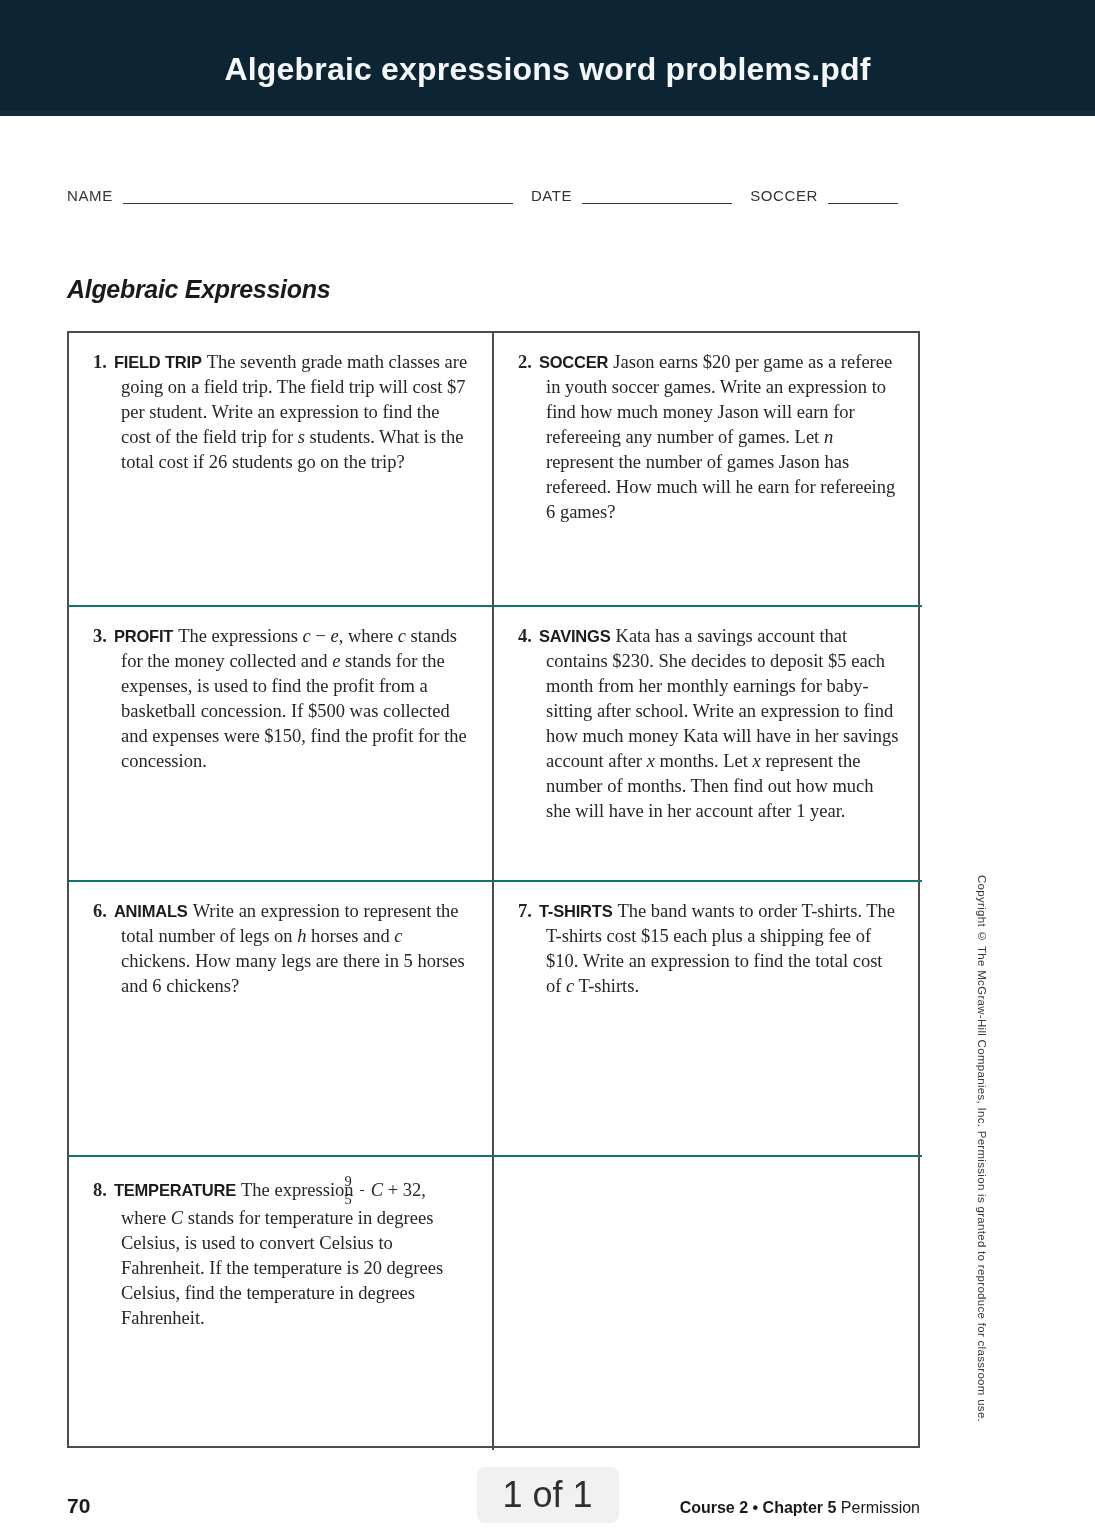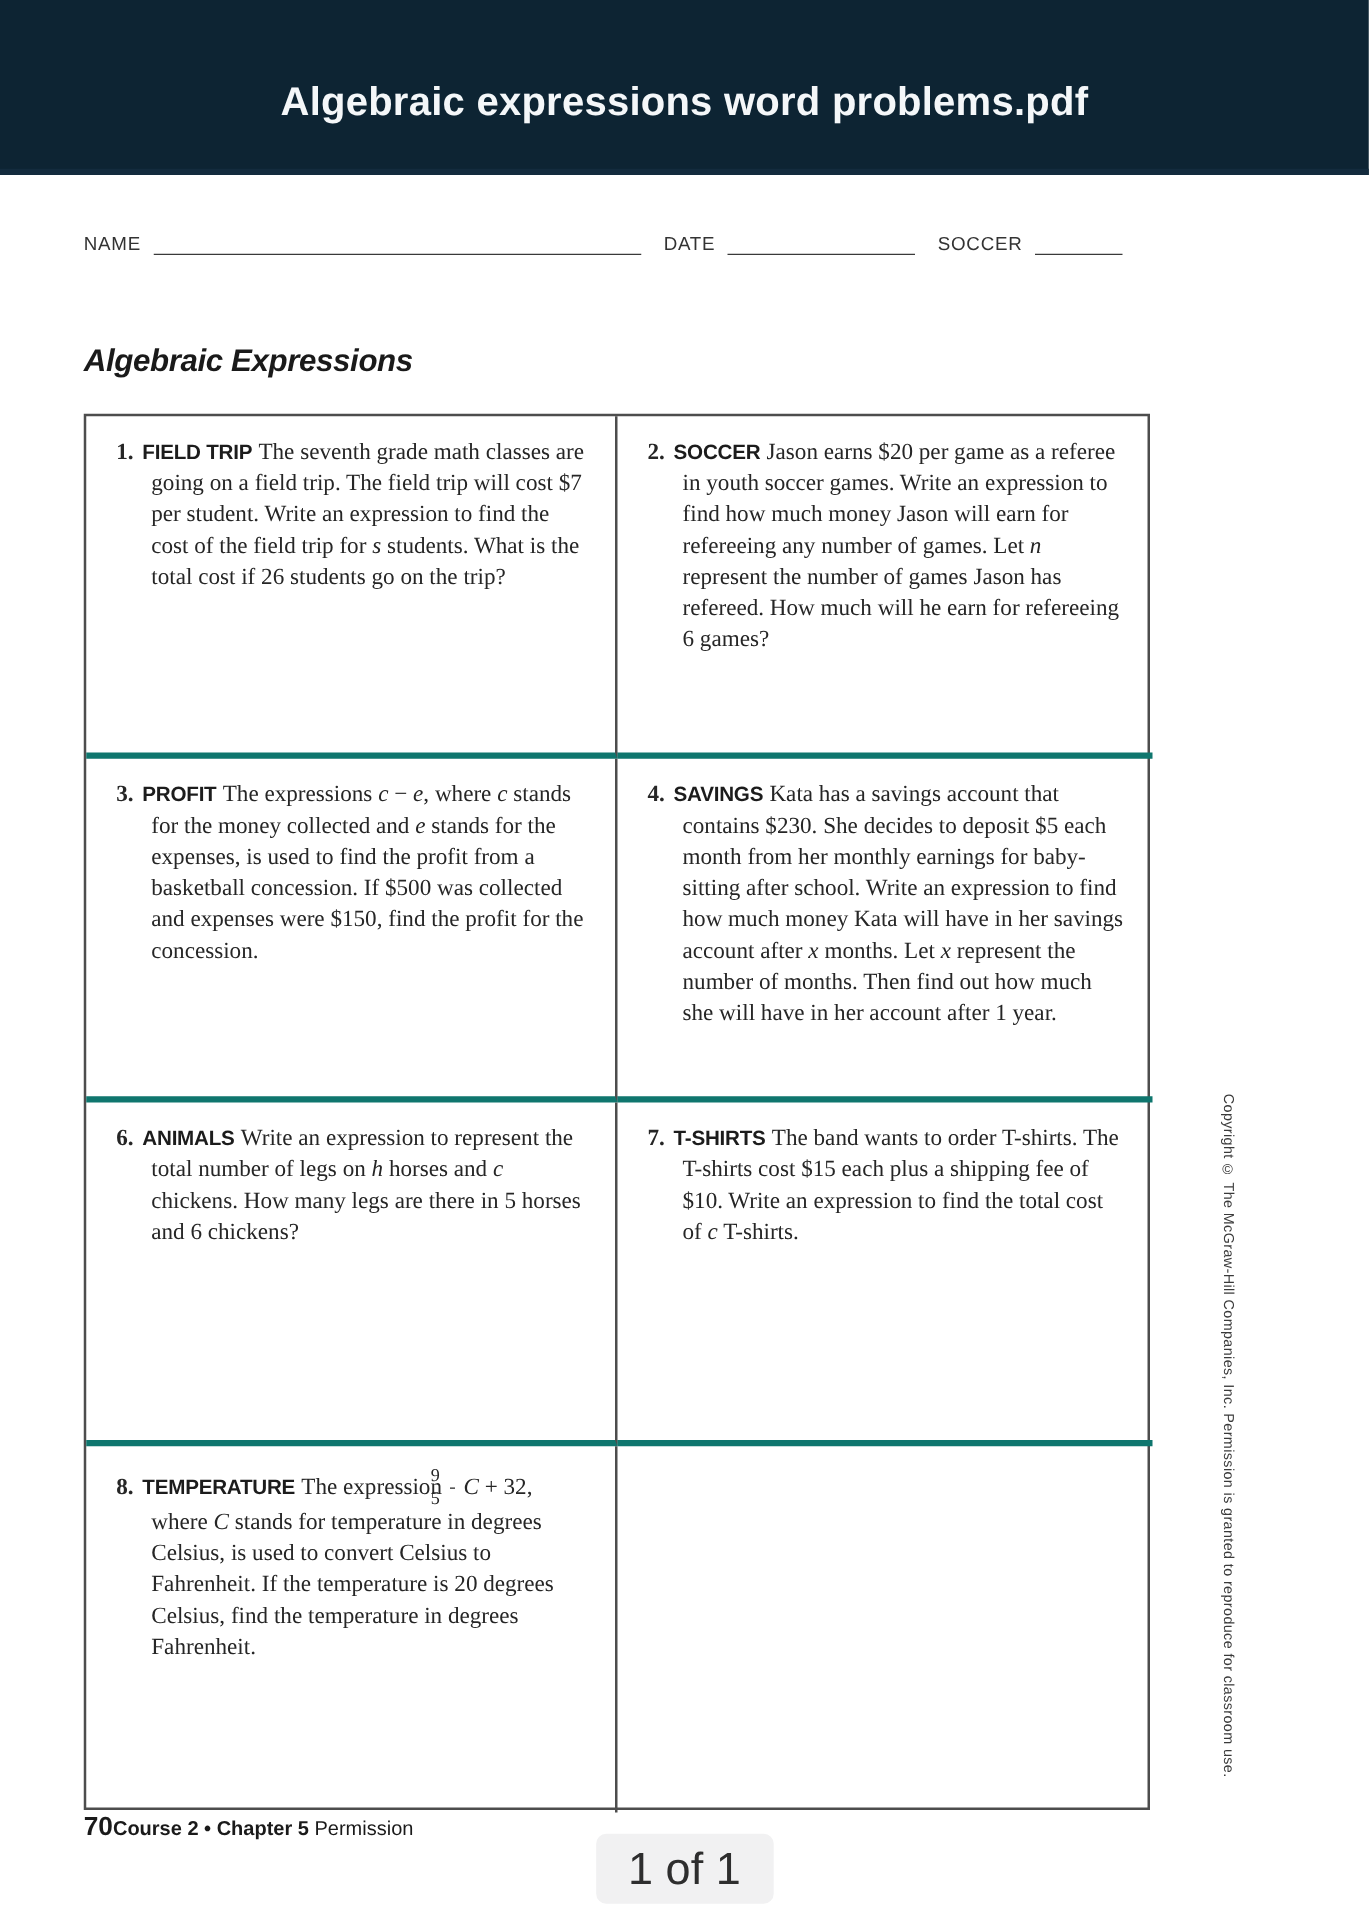--- a/index.html
+++ b/index.html
@@ -7,21 +7,21 @@
   body {
     font-family: "Liberation Sans", sans-serif;
     background: #ffffff;
     position: relative;
     overflow: hidden;
   }
 
   
   .viewer-header {
     position: absolute; left: 0; top: 0;
-    width: 1095px; height: 140px;
+    width: 1095px; height: 116px;
     background: #0d2433;
     border-bottom: 5px solid #132b3d;
     display: flex; align-items: center; justify-content: center;
   }
   .viewer-title {
     color: #f4f7f9;
     font-size: 32px;
     font-weight: 600;
     letter-spacing: 0.2px;
     padding-top: 28px;
@@ -63,21 +63,21 @@
   .problems-table {
     position: absolute; left: 67px; top: 191px;
     width: 853px; height: 1117px;
     display: grid;
     grid-template-columns: 425px 428px;
     grid-template-rows: 274px 275px 275px 293px;
     border: 2px solid #4d4d4d;
   }
   .cell {
     border-right: 2px solid #4d4d4d;
-    border-bottom: 5px solid #0f766e;
+    border-bottom: 2px solid #0f766e;
     padding: 17px 20px 10px 24px;
     overflow: hidden;
   }
   .cell:nth-child(2n) { border-right: none; }
   .cell:nth-child(7), .cell:nth-child(8) { border-bottom: none; }
 
   .problem {
     font-family: "Liberation Serif", "DejaVu Serif", serif;
     font-size: 18.5px; line-height: 25px; color: #262626;
     padding-left: 28px; text-indent: -28px;
@@ -96,22 +96,22 @@
   .frac {
     display: inline-block; vertical-align: -8px;
     text-align: center; line-height: 1;
     font-size: 14.5px; margin: 0 2px;
   }
   .frac .fnum { display: block; padding: 0 2px 1px; border-bottom: 1.2px solid #262626; }
   .frac .fden { display: block; padding-top: 1px; }
 
   
   .sheet-footer {
-    position: absolute; left: 67px; top: 1310px; width: 853px;
-    display: flex; align-items: baseline;
+    position: absolute; left: 67px; top: 1354px; width: 853px;
+    display: flex; justify-content: space-between; align-items: baseline;
   }
   .page-number { font-size: 21px; font-weight: 700; color: #1a1a1a; }
   .course-line { font-size: 16px; color: #1a1a1a; }
   .course-line .b { font-weight: 700; }
 
   
   .copyright {
     position: absolute; left: 976px; top: 735px; height: 480px;
     writing-mode: vertical-rl;
     font-size: 11.5px; color: #3a3a3a; letter-spacing: 0.3px;

